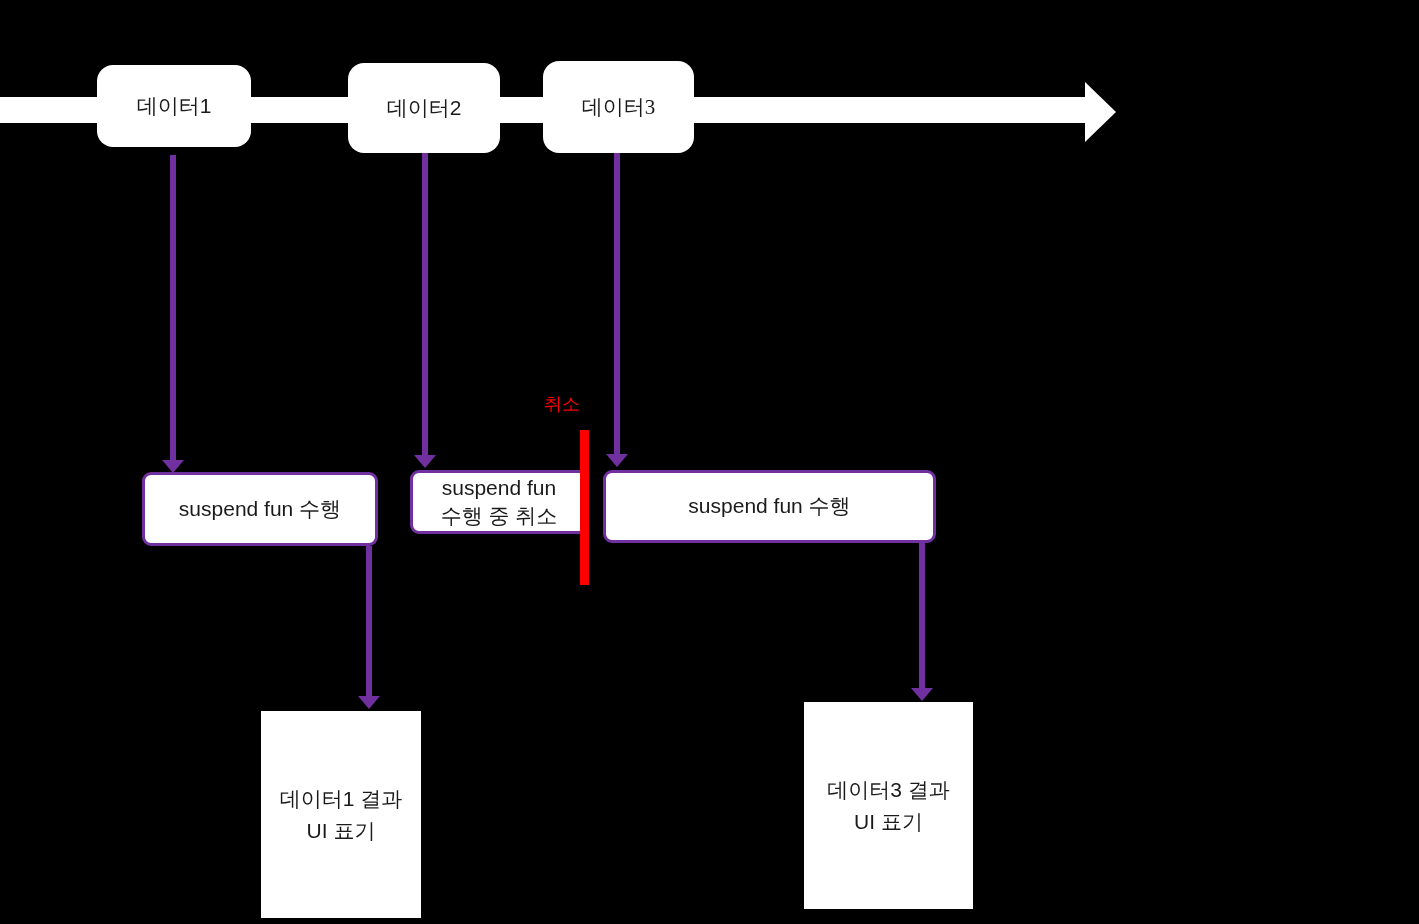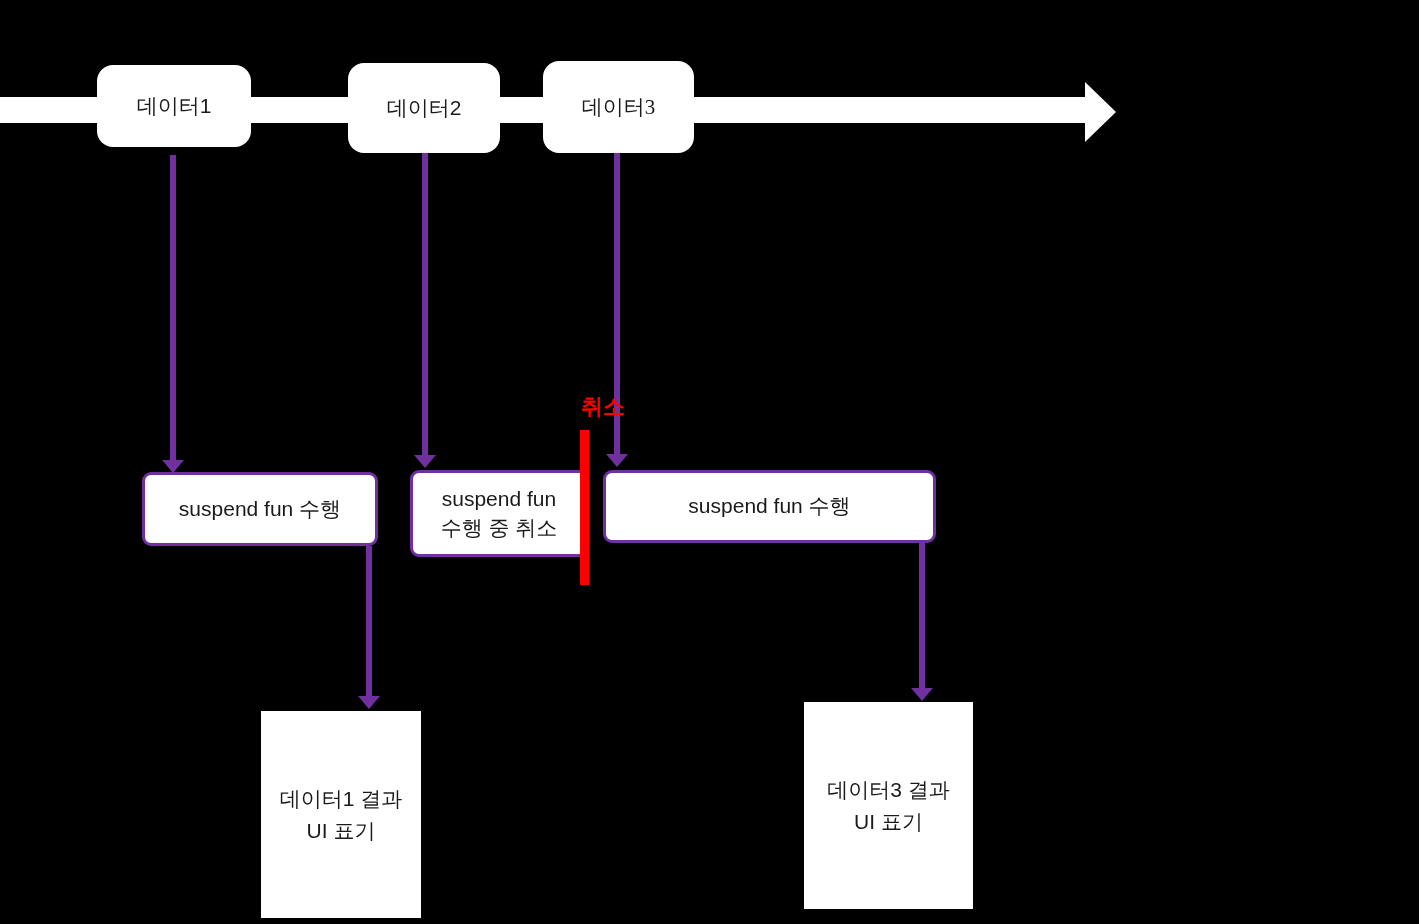--- a/index.html
+++ b/index.html
@@ -81,32 +81,32 @@
     border-radius: 9px;
     display: flex; align-items: center; justify-content: center;
     text-align: center;
     color: var(--text-dark);
     font-size: 21px;
     line-height: 1.35;
     white-space: pre-line;
     z-index: 1;
   }
   .process-1 { left: 142px; top: 472px; width: 236px; height: 74px; }
-  .process-2 { left: 410px; top: 470px; width: 178px; height: 87px; }
+  .process-2 { left: 410px; top: 470px; width: 178px; height: 64px; }
   .process-3 { left: 603px; top: 470px; width: 333px; height: 73px; }
 
   
   .cancel-label {
     position: absolute;
     left: 544px; top: 392px;
     width: 81px;
-    text-align: right;
+    text-align: left;
     color: var(--cancel-red);
-    font-size: 22px;
-    font-weight: bold;
+    font-size: 18px;
+    font-weight: normal;
     z-index: 3;
   }
   .cancel-line {
     position: absolute;
     left: 580px; top: 430px;
     width: 9px; height: 155px;
     background: var(--cancel-red);
     z-index: 2;
   }
 

